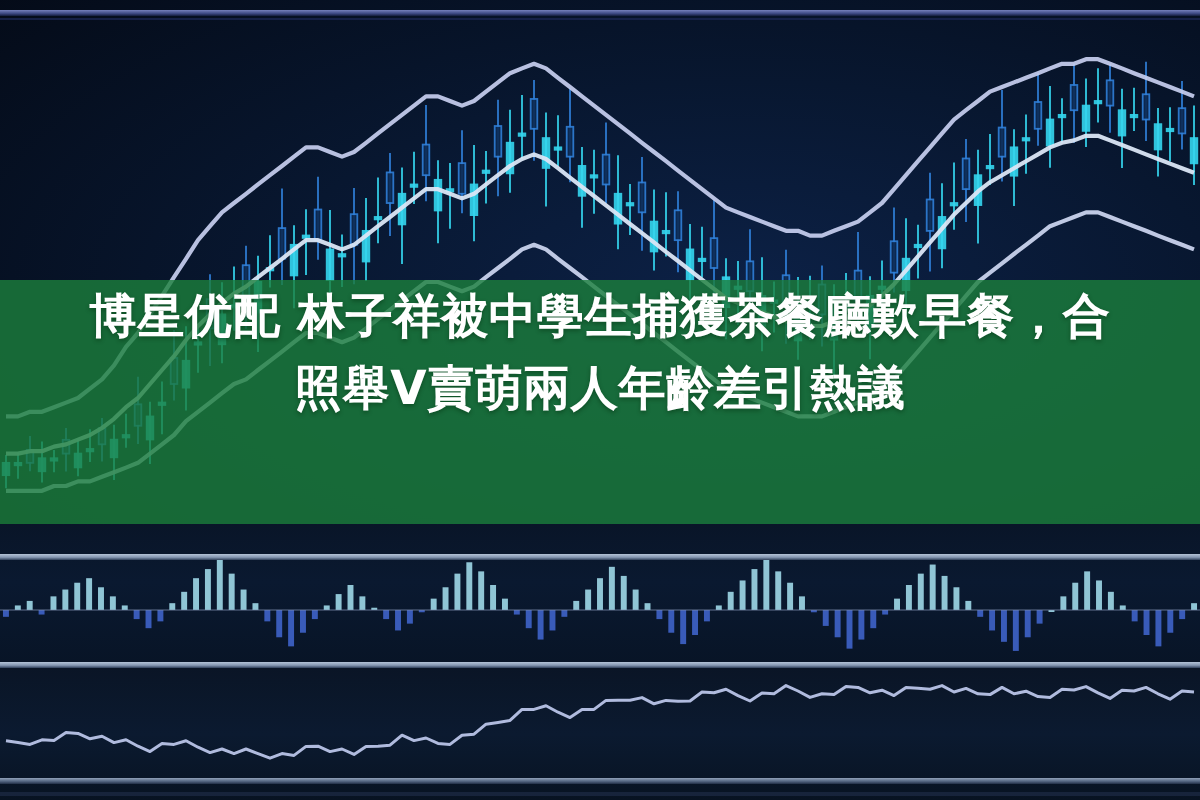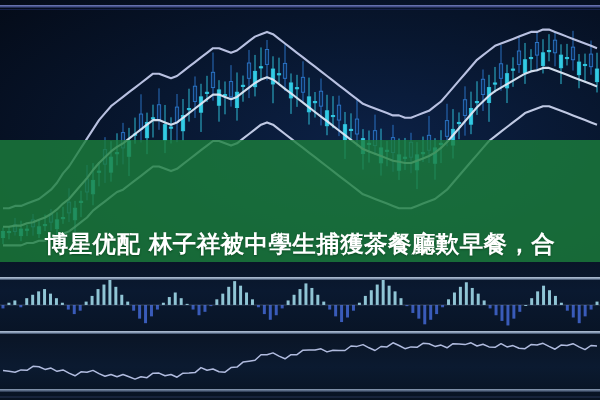--- a/index.html
+++ b/index.html
@@ -39,21 +39,21 @@
   .rule-hist-bot{ top:331px; height:3px; background:linear-gradient(180deg,#c3d2e6,#8fa2bd 55%,#32435e); opacity:.92; }
   .rule-bottom{ top:389px; height:3px; background:linear-gradient(180deg,#9fb0c8,#5d6f8c 55%,#24324a); opacity:.9; }
   .rule-bottom2{ top:396px; height:2px; background:#1a2740; opacity:.85; }
 
   svg.layer{ position:absolute; left:0; top:0; width:600px; height:400px; overflow:visible; }
 
   
   .banner{
     position:absolute; left:0; top:140px; width:600px; height:122px;
     background:rgba(27,127,60,0.80);
-    display:flex; align-items:flex-end; justify-content:center;
+    display:flex; align-items:flex-start; justify-content:center;
   }
   .banner-inner{
     width:560px;
     text-align:center;
   }
   .headline{
     color:#ffffff;
     font-size:23.5px;
     line-height:36px;
     font-weight:700;
@@ -395,16 +395,17 @@
         </g>
       <g id="osc">
           <path d="M3.0 370.4 L9.0 371.3 L15.0 372.2 L21.0 369.9 L27.0 370.3 L33.0 366.3 L39.0 366.7 L45.0 369.4 L51.0 368.1 L57.0 371.3 L63.0 369.9 L69.0 373.1 L75.0 375.8 L81.0 371.8 L87.0 372.2 L93.0 370.4 L99.0 373.6 L105.0 376.3 L111.0 374.5 L117.0 376.8 L123.0 374.5 L129.0 376.8 L135.0 379.1 L141.0 376.8 L147.0 377.7 L153.0 373.2 L159.0 373.1 L165.0 375.8 L171.0 374.5 L177.0 377.2 L183.0 373.2 L189.0 373.1 L195.0 372.6 L201.0 367.6 L207.0 370.3 L213.0 369.0 L219.0 371.7 L225.0 372.2 L231.0 367.6 L237.0 367.1 L243.0 362.1 L249.0 361.2 L255.0 360.2 L261.0 354.7 L267.0 354.7 L273.0 352.9 L279.0 356.1 L285.0 358.8 L291.0 354.7 L297.0 354.7 L303.0 350.2 L309.0 350.1 L315.0 350.1 L321.0 348.8 L327.0 351.9 L333.0 350.2 L339.0 350.6 L345.0 350.5 L351.0 346.0 L357.0 346.4 L363.0 344.6 L369.0 347.8 L375.0 350.5 L381.0 346.5 L387.0 346.9 L393.0 342.8 L399.0 345.5 L405.0 348.7 L411.0 346.9 L417.0 347.3 L423.0 343.3 L429.0 343.7 L435.0 346.4 L441.0 345.1 L447.0 347.8 L453.0 343.7 L459.0 344.1 L465.0 344.6 L471.0 342.8 L477.0 346.0 L483.0 344.2 L489.0 346.9 L495.0 347.3 L501.0 343.7 L507.0 346.9 L513.0 345.6 L519.0 348.3 L525.0 348.7 L531.0 344.6 L537.0 345.0 L543.0 343.3 L549.0 346.4 L555.0 349.2 L561.0 345.1 L567.0 345.5 L573.0 343.7 L579.0 346.9 L585.0 349.6 L591.0 345.5 L597.0 346.0" fill="none" stroke="#b9c4e8" stroke-width="1.5" opacity="0.95" stroke-linejoin="round"></path>
         </g>
     </svg>
   </div>
 
   <div class="banner">
     <div class="banner-inner">
       <div class="headline">博星优配 林子祥被中學生捕獲茶餐廳歎早餐，合</div>
+      <div class="headline line2">照舉V賣萌兩人年齡差引熱議</div>
     </div>
   </div>
 
 </div>
 
 </body></html>

